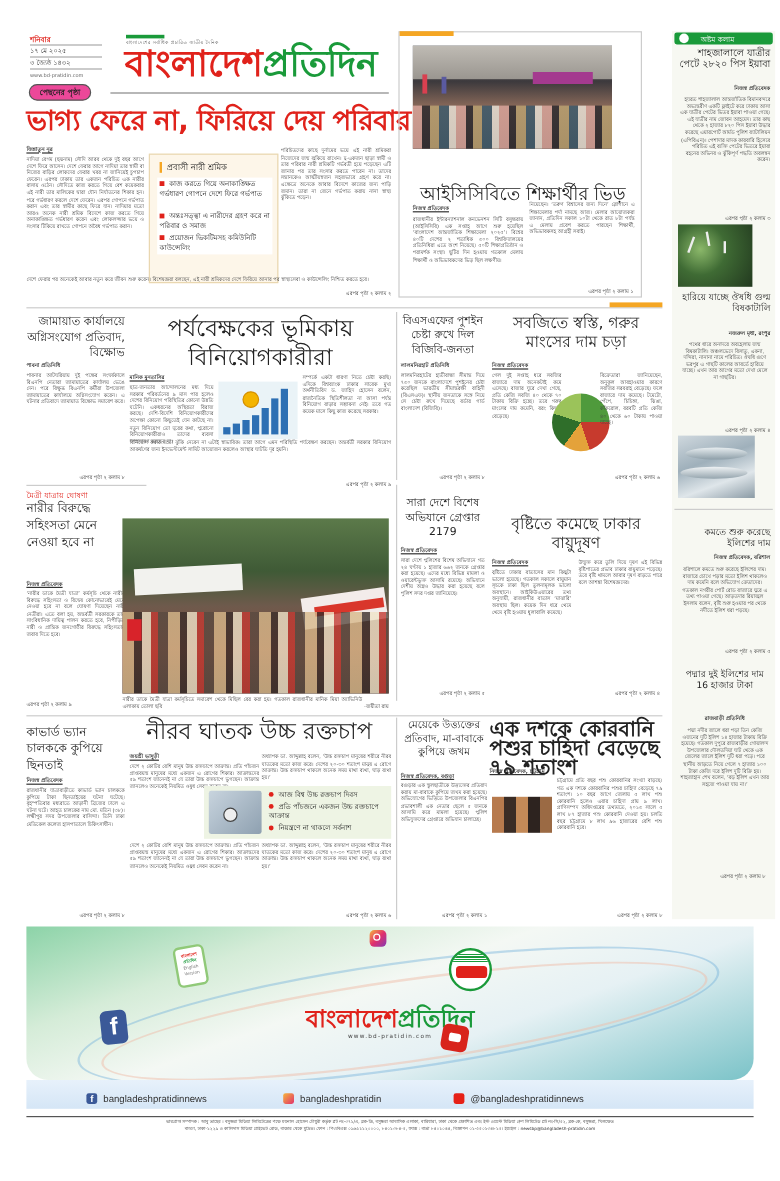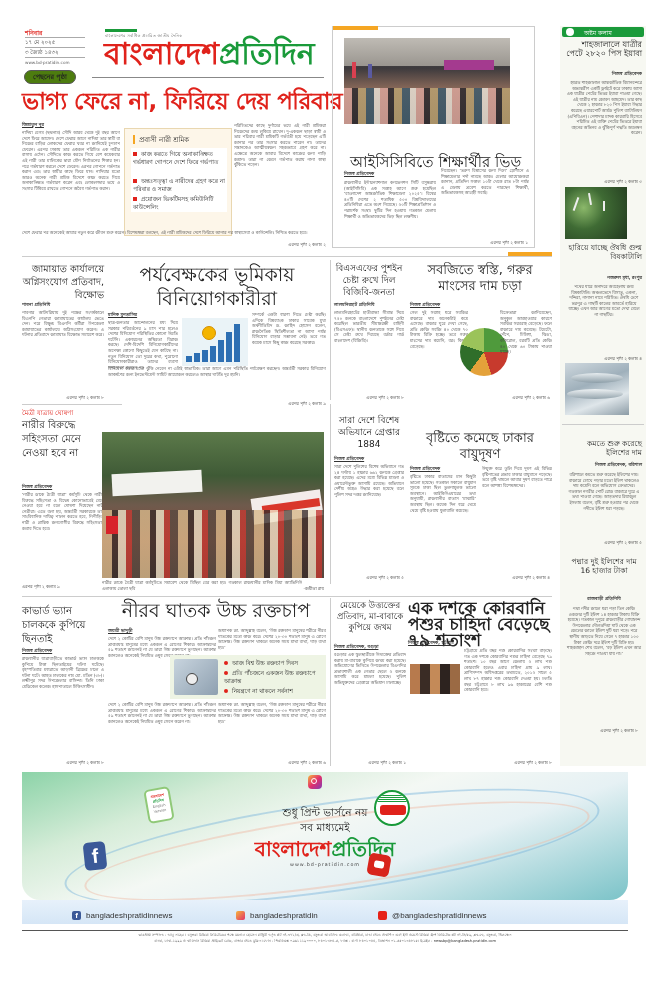--- a/index.html
+++ b/index.html
@@ -27,21 +27,21 @@
   <div class="abs" style="left:25px;top:49px;font-size:5.5px;color:#333;">৩ জ্যৈষ্ঠ ১৪৩২</div>
   <div class="abs" style="left:25px;top:57px;width:60px;border-top:0.5px solid #aaa;"></div>
   <div class="abs" style="left:25px;top:60px;font-size:4.2px;color:#666;">www.bd-pratidin.com</div>
 
   <div class="abs" style="left:105px;top:29px;width:32px;height:3px;background:#1a9a3a;"></div>
   <div class="abs" style="left:105px;top:33px;font-size:4px;color:#555;letter-spacing:0.3px;">বাংলাদেশের সর্বাধিক প্রচারিত জাতীয় দৈনিক</div>
   <div class="abs" style="left:104px;top:38px;font-size:30px;font-weight:bold;line-height:32px;white-space:nowrap;">
     <span style="color:#e0221b;">বাংলাদেশ</span><span style="color:#1a9a3a;">প্রতিদিন</span>
   </div>
 
-  <div class="abs" style="left:24px;top:70px;height:14px;padding:0 8px;border:1px solid #555;border-radius:8px;font-size:6.5px;line-height:12px;font-weight:bold;color:#222;background:#4d7c0f;">পেছনের পৃষ্ঠা</div>
+  <div class="abs" style="left:24px;top:70px;height:14px;padding:0 8px;border:1px solid #555;border-radius:8px;font-size:6.5px;line-height:12px;font-weight:bold;color:#222;background:#ec4899;">পেছনের পৃষ্ঠা</div>
   <div class="abs" style="left:92px;top:77px;width:232px;border-top:1px solid #888;"></div>
 </div>
 
 <div class="abs hl" style="left:22px;top:88px;width:310px;font-size:23px;font-weight:bold;color:#e0221b;white-space:nowrap;letter-spacing:-0.5px;">ভাগ্য ফেরে না, ফিরিয়ে দেয় পরিবার</div>
 <div class="abs byline" style="left:22px;top:122px;">জিন্নাতুন নূর</div>
 <div class="abs txt" style="left:22px;top:130px;width:98px;height:100px;">নাদিয়া বেগম (ছদ্মনাম) সৌদি আরব থেকে দুই বছর আগে দেশে ফিরে আসেন। দেশে ফেরার আগে নাদিয়া তার স্বামী বা নিজের বাড়ির লোকদের ফেরার খবর না জানিয়েই চুপচাপ ফেরেন। এরপর ঢাকায় তার একজন পরিচিত এক নারীর বাসায় ওঠেন। সৌদিতে কাজ করতে গিয়ে বেশ কয়েকবার এই নারী তার মালিকের দ্বারা যৌন নির্যাতনের শিকার হন। পরে গর্ভধারণ করলে দেশে ফেরেন। এরপর গোপনে গর্ভপাত করান এবং তার স্বামীর কাছে ফিরে যান। নাদিয়ার মতো আরও অনেক নারী শ্রমিক বিদেশে কাজ করতে গিয়ে অনাকাঙ্ক্ষিত গর্ভধারণ করেন এবং লোকলজ্জার ভয়ে ও সংসার টিকিয়ে রাখতে গোপনে অবৈধ গর্ভপাত করান।</div>
 
 <div class="abs" style="left:124px;top:128px;width:108px;height:108px;background:#fdf6e9;border:0.5px solid #e9d7b0;">
   <div class="abs" style="left:8px;top:6px;width:2px;height:9px;background:#f5a623;"></div>
   <div class="abs" style="left:14px;top:5px;font-size:7px;color:#222;">প্রবাসী নারী শ্রমিক</div>
@@ -158,21 +158,21 @@
   <div style="position:absolute;left:150px;top:62px;width:70px;height:26px;background:#f3ecea;transform:rotate(-8deg);"></div>
   <div style="position:absolute;left:160px;top:70px;width:58px;height:8px;background:#d9362b;transform:rotate(-8deg);"></div>
   <div style="position:absolute;left:0;top:78px;width:222px;height:68px;background:repeating-linear-gradient(90deg,#d7b88a 0 10px,#3b2e2a 10px 16px,#efe3c8 16px 24px,#c23a32 24px 30px,#5a4a40 30px 38px);opacity:0.8;"></div>
   <div style="position:absolute;left:4px;top:84px;width:12px;height:18px;background:#d8232a;"></div>
 </div>
 <div class="abs txt" style="left:102px;top:580px;width:200px;height:12px;">নারীর ডাকে মৈত্রী যাত্রা কর্মসূচিতে সমাবেশ থেকে মিছিল বের করা হয়। গতকাল রাজধানীর মানিক মিয়া অ্যাভিনিউ এলাকায় তোলা ছবি</div>
 <div class="abs cont" style="left:300px;top:586px;width:24px;">-জয়ীতা রায়</div>
 
 <div class="rule-v" style="left:330px;top:404px;height:180px;"></div>
 
-<div class="abs hl" style="left:334px;top:414px;width:70px;font-size:9px;text-align:center;line-height:12px;">সারা দেশে বিশেষ অভিযানে গ্রেপ্তার 1884</div>
+<div class="abs hl" style="left:334px;top:414px;width:70px;font-size:9px;text-align:center;line-height:12px;">সারা দেশে বিশেষ অভিযানে গ্রেপ্তার 2179</div>
 <div class="abs byline" style="left:334px;top:456px;">নিজস্ব প্রতিবেদক</div>
 <div class="abs txt" style="left:334px;top:464px;width:70px;height:110px;">সারা দেশে পুলিশের বিশেষ অভিযানে গত ২৪ ঘণ্টায় ১ হাজার ৬৬২ জনকে গ্রেপ্তার করা হয়েছে। এদের মধ্যে বিভিন্ন মামলা ও ওয়ারেন্টভুক্ত আসামি রয়েছে। অভিযানে দেশীয় অস্ত্রও উদ্ধার করা হয়েছে বলে পুলিশ সদর দপ্তর জানিয়েছে।</div>
 <div class="abs cont" style="left:334px;top:575px;width:70px;">এরপর পৃষ্ঠা ২ কলাম ৫</div>
 
 <div class="abs hl" style="left:410px;top:430px;width:140px;font-size:13px;text-align:center;line-height:16px;">বৃষ্টিতে কমেছে ঢাকার বায়ুদূষণ</div>
 <div class="abs byline" style="left:410px;top:466px;">নিজস্ব প্রতিবেদক</div>
 <div class="abs txt" style="left:410px;top:474px;width:66px;height:100px;">বৃষ্টিতে ঢাকার বাতাসের মান কিছুটা ভালো হয়েছে। গতকাল সকালে বায়ুমান সূচকে ঢাকা ছিল তুলনামূলক ভালো অবস্থানে। আইকিউএয়ারের তথ্য অনুযায়ী, রাজধানীর বাতাস ‘মাঝারি’ অবস্থায় ছিল। কয়েক দিন ধরে থেমে থেমে বৃষ্টি হওয়ায় ধুলাবালি কমেছে।</div>
 <div class="abs txt" style="left:482px;top:466px;width:70px;height:108px;">উন্মুক্ত করে তুলি দিয়ে দূষণ এই বিভিন্ন বৃষ্টিপাতের প্রভাব ঢাকার বায়ুমানে পড়েছে। তবে বৃষ্টি থামলে আবার দূষণ বাড়তে পারে বলে আশঙ্কা বিশেষজ্ঞদের।</div>
 <div class="abs cont" style="left:480px;top:575px;width:70px;">এরপর পৃষ্ঠা ২ কলাম ৪</div>
 
@@ -208,22 +208,20 @@
 
 <div class="abs hl" style="left:408px;top:600px;width:150px;font-size:17px;line-height:16px;font-weight:bold;">এক দশকে কোরবানি পশুর চাহিদা বেড়েছে ৭৯ শতাংশ</div>
 <div class="abs byline" style="left:408px;top:640px;">নিজস্ব প্রতিবেদক, চট্টগ্রাম</div>
 <div class="abs photo" style="left:410px;top:664px;width:50px;height:30px;background:linear-gradient(90deg,#b77a4d 0 20%,#3a2c25 20% 40%,#c48a58 40% 60%,#2d231f 60% 80%,#9b6a44 80% 100%);"></div>
 <div class="abs txt" style="left:464px;top:648px;width:88px;height:112px;">চট্টগ্রামে প্রতি বছর পশু কোরবানির সংখ্যা বাড়ছে। গত এক দশকে কোরবানির পশুর চাহিদা বেড়েছে ৭৯ শতাংশ। ১০ বছর আগে জেলায় ৫ লাখ পশু কোরবানি হলেও এবার চাহিদা প্রায় ৯ লাখ। প্রাণিসম্পদ অধিদপ্তরের তথ্যমতে, ২০১৫ সালে ৫ লাখ ৮৭ হাজার পশু কোরবানি দেওয়া হয়। চলতি বছর চট্টগ্রামে ৮ লাখ ৯৬ হাজারের বেশি পশু কোরবানি হবে।</div>
 <div class="abs cont" style="left:480px;top:760px;width:72px;">এরপর পৃষ্ঠা ২ কলাম ৮</div>
 
 <div class="abs" style="left:22px;top:772px;width:606px;height:128px;border-radius:0 0 18px 18px;overflow:hidden;background:linear-gradient(160deg,#8cd3a8 0%,#d5ecd8 25%,#f4f8f4 45%,#e6f1f4 65%,#7bc3c8 100%);">
   <div style="position:absolute;left:40px;top:30px;width:540px;height:90px;border:2px solid rgba(120,180,220,0.45);border-radius:50%;transform:rotate(-8deg);"></div>
   <div style="position:absolute;left:60px;top:44px;width:510px;height:70px;border:2px solid rgba(240,190,170,0.5);border-radius:50%;transform:rotate(-8deg);"></div>
-  <div style="position:absolute;left:0;width:606px;top:33px;text-align:center;font-size:10.5px;color:#222;">শুধু প্রিন্ট ভার্সনে নয়</div>
-  <div style="position:absolute;left:0;width:606px;top:48px;text-align:center;font-size:10.5px;color:#222;">সব মাধ্যমেই</div>
   <div style="position:absolute;left:0;width:606px;top:62px;text-align:center;font-size:20px;font-weight:bold;white-space:nowrap;">
     <span style="color:#e0221b;">বাংলাদেশ</span><span style="color:#1a9a3a;">প্রতিদিন</span>
   </div>
   <div style="position:absolute;left:0;width:606px;top:90px;text-align:center;font-size:4.8px;color:#444;letter-spacing:1px;">www.bd-pratidin.com</div>
 
   <div style="position:absolute;left:124px;top:16px;width:26px;height:34px;background:#fff;border:2px solid #90c978;border-radius:5px;transform:rotate(-10deg);font-size:3.5px;text-align:center;line-height:5px;padding-top:4px;">
     <span style="color:#e0221b;font-weight:bold;display:block;">বাংলাদেশ</span>
     <span style="color:#1a9a3a;font-weight:bold;display:block;">প্রতিদিন</span>
     <span style="color:#777;display:block;">English Version</span>
   </div>

